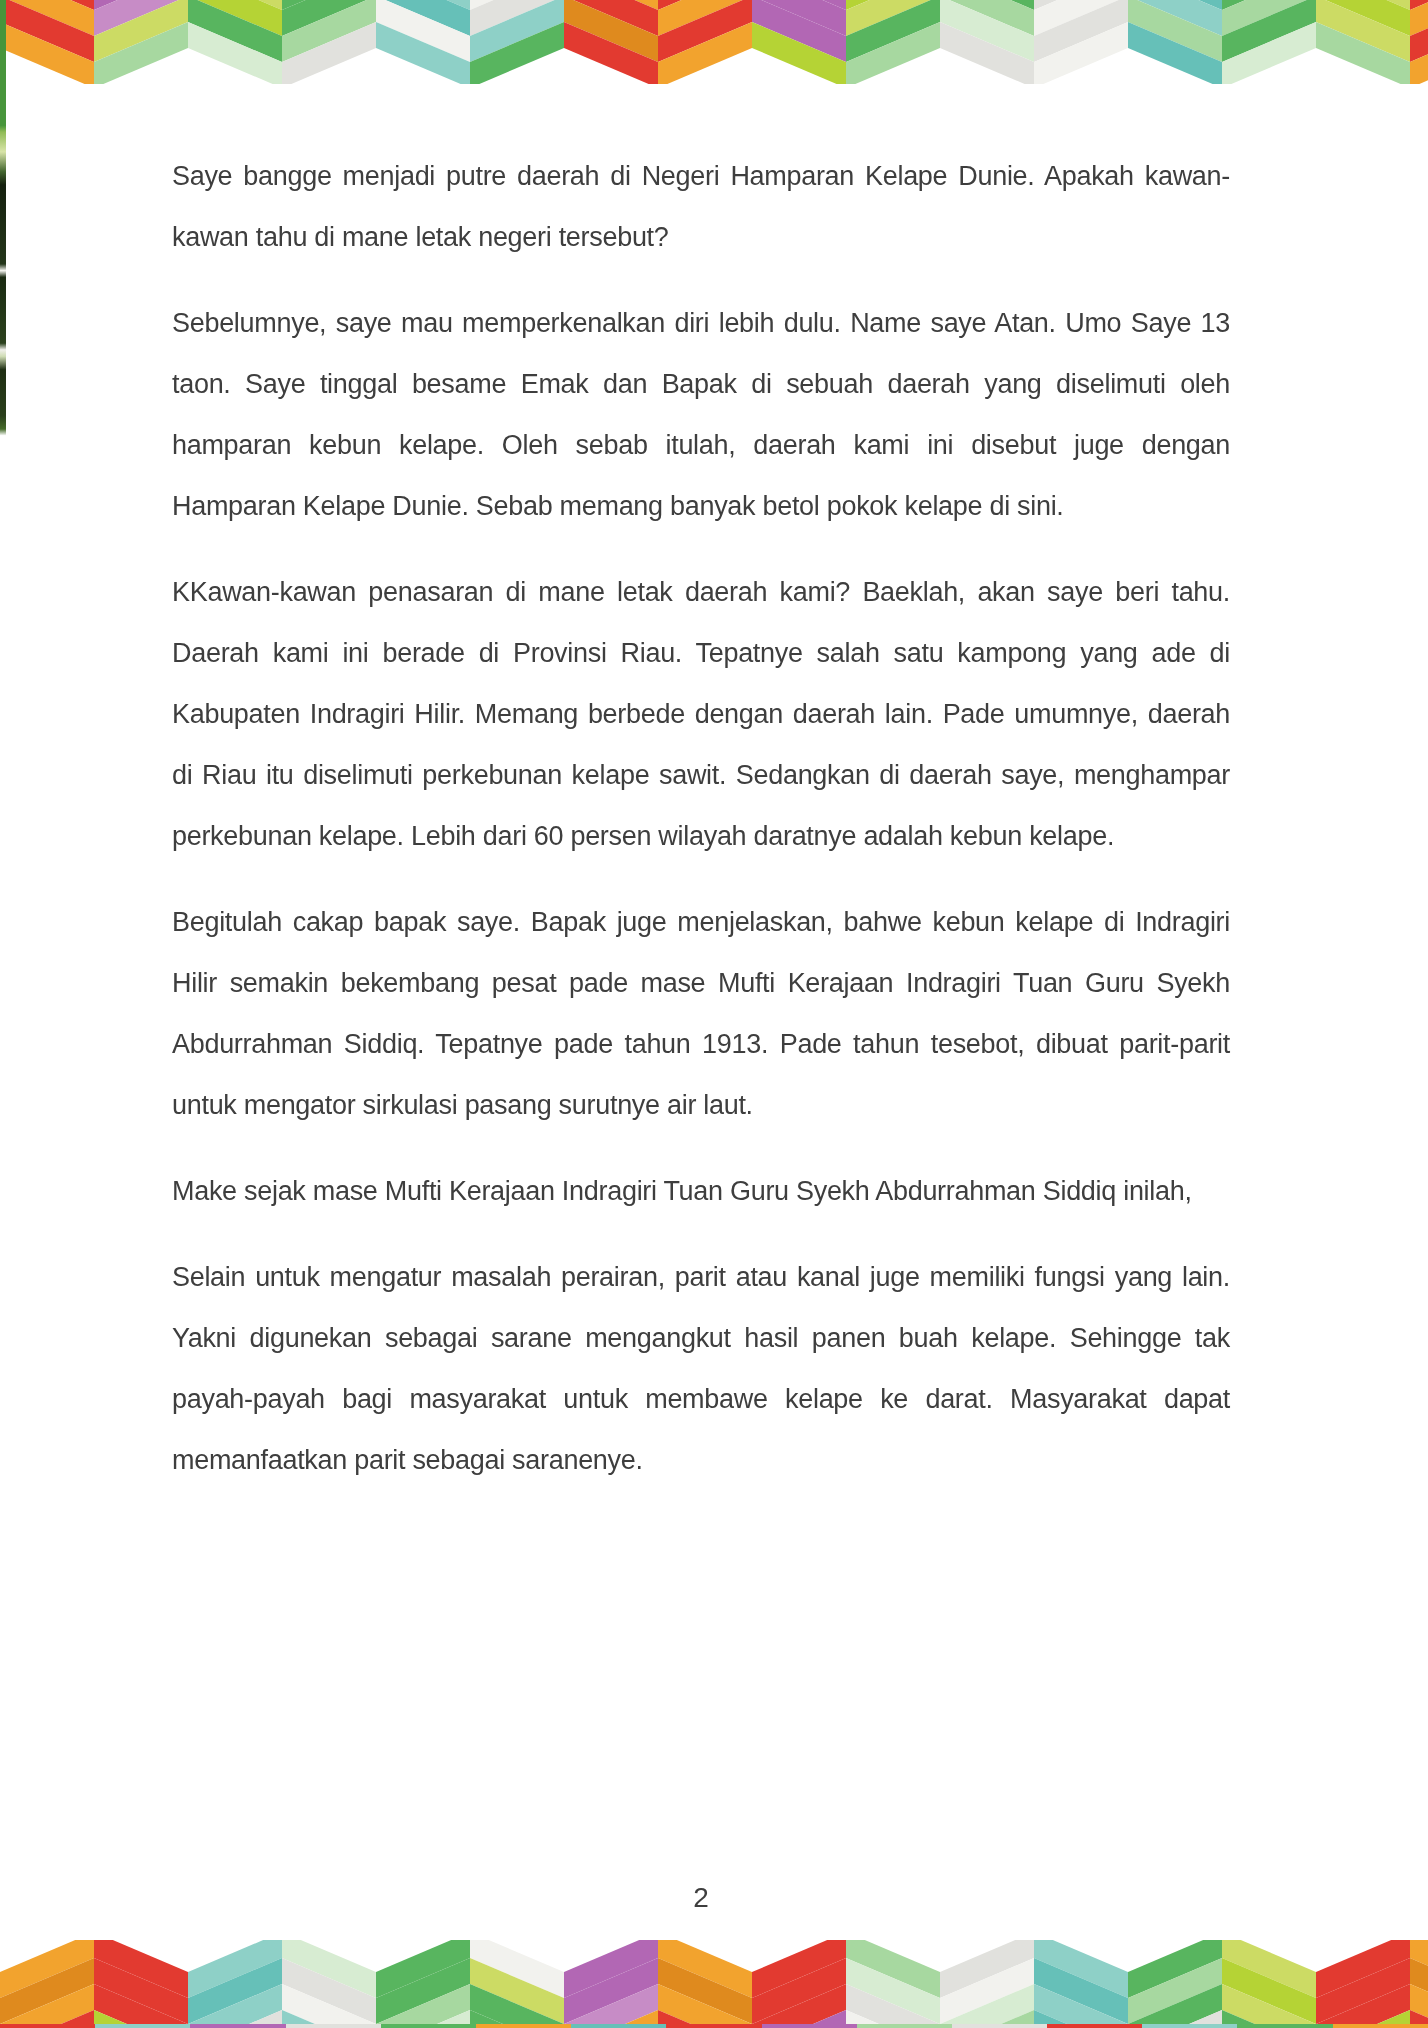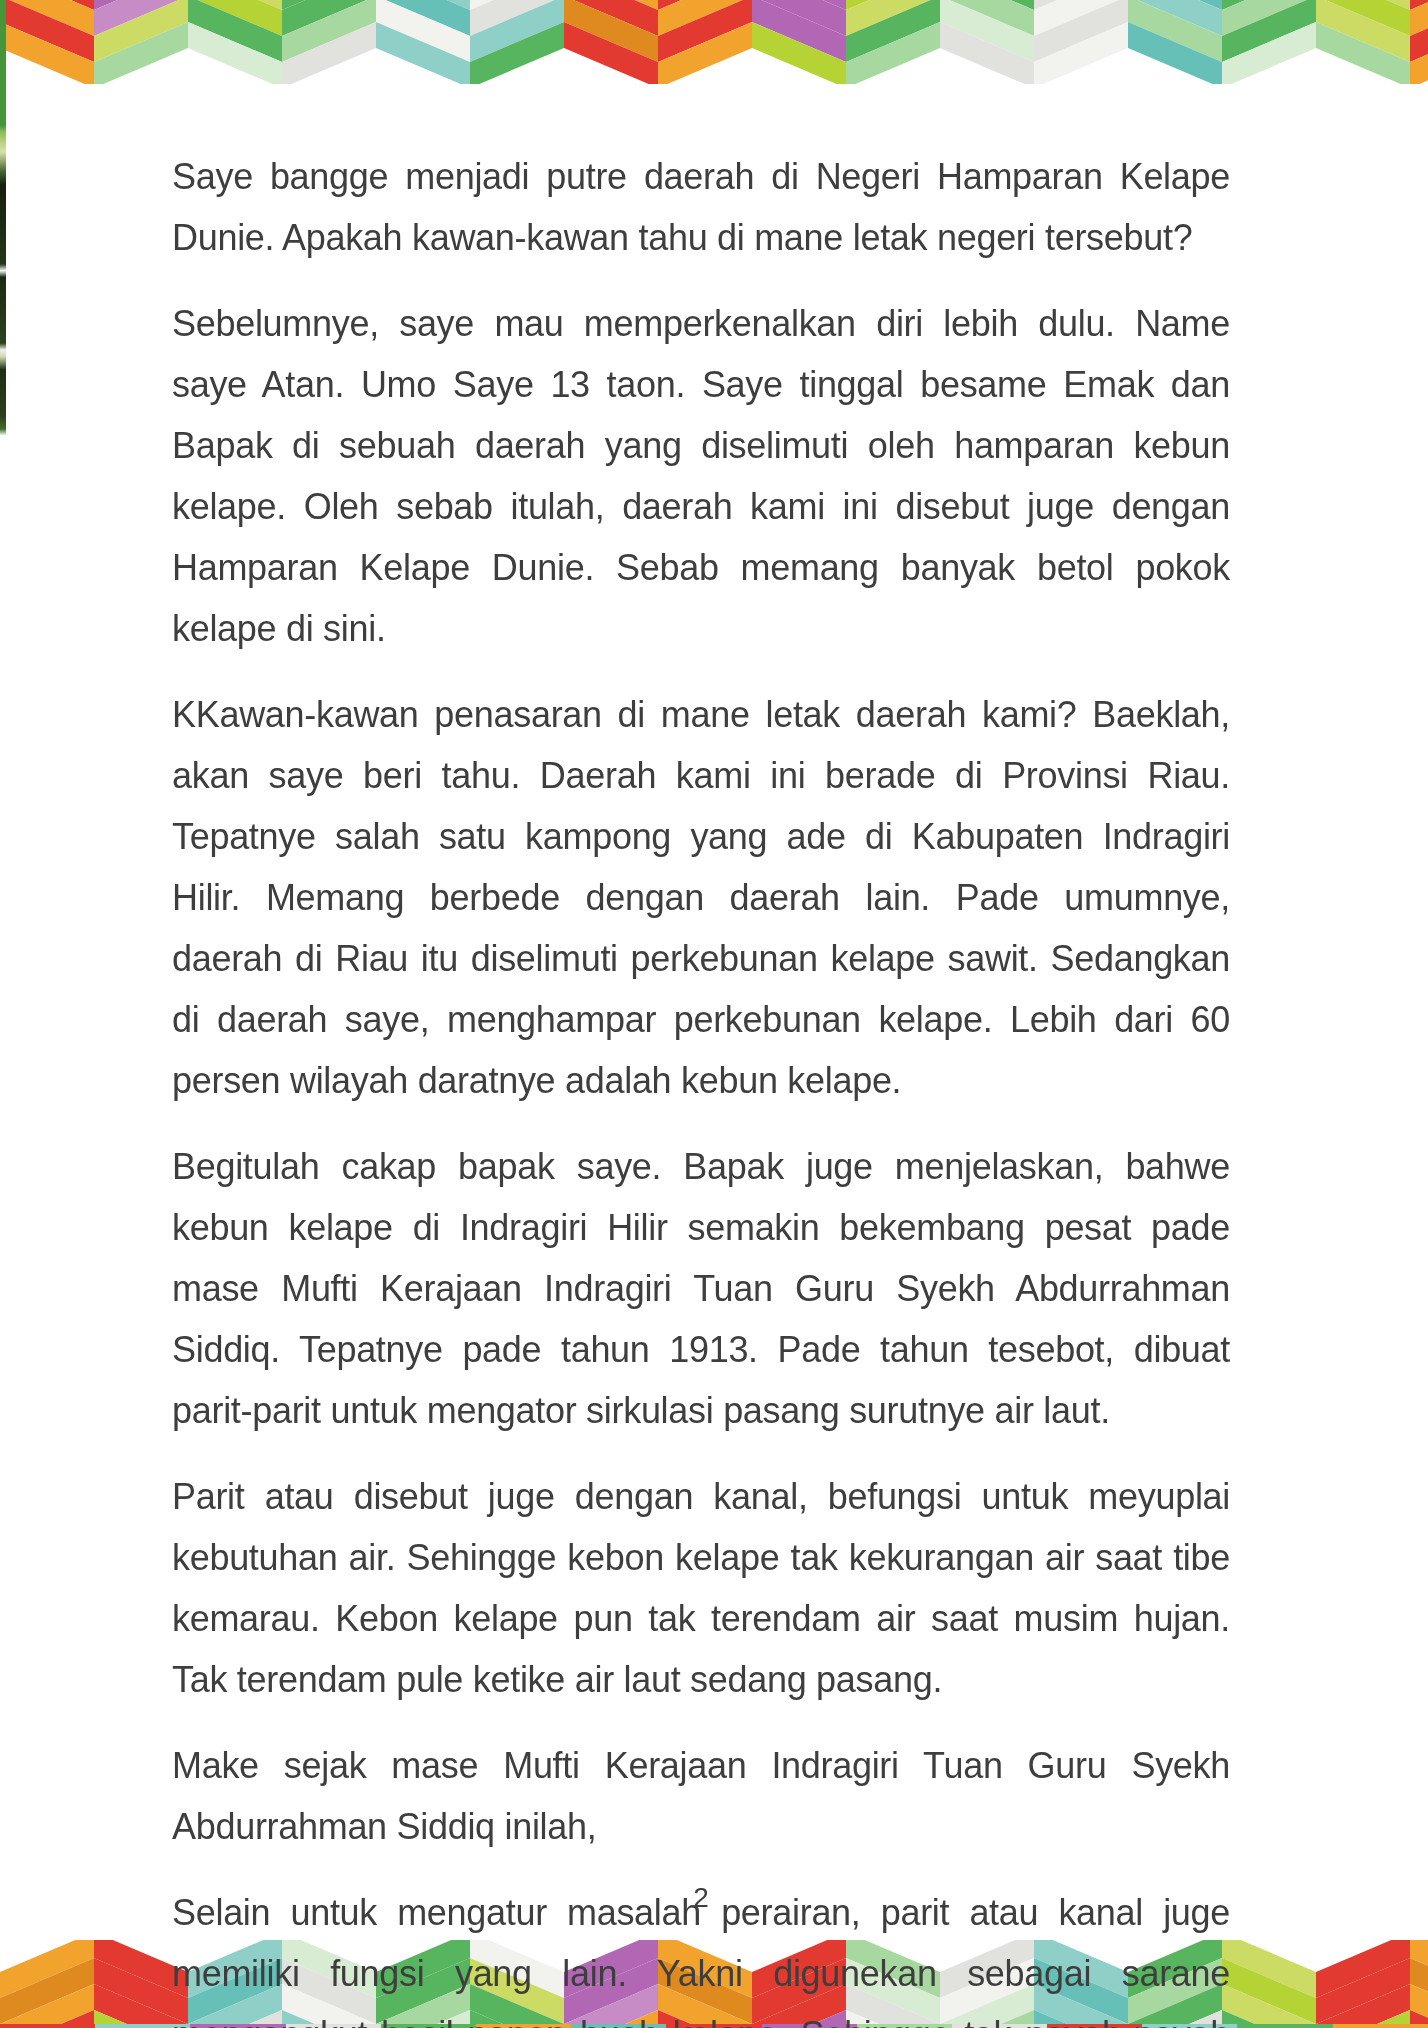--- a/index.html
+++ b/index.html
@@ -20,21 +20,21 @@
       #15200e 28%, #24361a 40%, #f5f5f0 41%, #1a2a11 42%, #2c421e 52%,
       #f0f0ea 53%, #cfdcb4 54%, #1e2e13 56%, #2a3f1b 63%, #456b2a 65%,
       #ffffff 66%, #ffffff 100%);
   }
   .content {
     position:relative; z-index:2;
     padding:146px 198px 0 172px;
   }
   .content p {
     margin:0 0 25px 0;
-    font-size:36px; line-height:61px;
+    font-size:27px; line-height:61px;
     color:#3e3e3e;
     text-align:justify;
     letter-spacing:-0.3px;
   }
   .pagenum {
     position:absolute; z-index:2;
     top:1882px; left:172px; width:1058px;
     text-align:center; font-size:28px; color:#3e3e3e;
   }
 </style>
@@ -118,21 +118,20 @@
       <polygon points="1504,22 1598,62 1598,88 1504,48" fill="#e23a30"></polygon>
     </svg>
 
   <div class="sliver"></div>
 
   <main class="content">
     <p>Saye bangge menjadi putre daerah di Negeri Hamparan Kelape Dunie.  Apakah kawan-kawan tahu di mane letak negeri tersebut?</p>
     <p>Sebelumnye, saye mau memperkenalkan diri lebih dulu. Name saye Atan. Umo Saye 13 taon. Saye tinggal besame Emak dan Bapak di sebuah daerah yang diselimuti oleh hamparan kebun kelape. Oleh sebab itulah, daerah kami ini disebut juge dengan Hamparan Kelape Dunie. Sebab memang banyak betol pokok kelape di sini.</p>
     <p>KKawan-kawan penasaran di mane letak daerah kami? Baeklah, akan saye beri tahu. Daerah kami ini berade di Provinsi Riau. Tepatnye salah satu kampong yang ade di Kabupaten Indragiri Hilir. Memang berbede dengan daerah lain. Pade umumnye, daerah di Riau itu diselimuti perkebunan kelape sawit. Sedangkan di daerah saye, menghampar perkebunan kelape. Lebih dari 60 persen wilayah daratnye adalah kebun kelape.</p>
     <p>Begitulah cakap bapak saye. Bapak juge menjelaskan, bahwe kebun kelape di Indragiri Hilir semakin bekembang pesat pade mase Mufti Kerajaan Indragiri Tuan Guru Syekh Abdurrahman Siddiq. Tepatnye pade tahun 1913. Pade tahun tesebot, dibuat parit-parit untuk mengator sirkulasi pasang surutnye air laut.</p>
-    <p>Parit atau disebut juge dengan kanal, befungsi untuk meyuplai kebutuhan air. Sehingge kebon kelape tak kekurangan air saat tibe kemarau. Kebon kelape pun tak terendam air saat musim hujan. Tak terendam pule ketike air laut sedang pasang.</p>
     <p>Make sejak mase Mufti Kerajaan Indragiri Tuan Guru Syekh Abdurrahman Siddiq inilah,</p>
     <p>Selain untuk mengatur masalah perairan, parit atau kanal juge memiliki fungsi yang lain. Yakni digunekan sebagai sarane mengangkut hasil panen buah kelape. Sehingge tak payah-payah bagi masyarakat untuk membawe kelape ke darat. Masyarakat dapat memanfaatkan parit sebagai saranenye.</p>
   </main>
 
   <div class="pagenum">2</div>
 
   <svg class="border bottom" id="border-bottom" viewBox="0 0 1428 84" preserveAspectRatio="none">
       <polygon points="-94,-8 0,32 0,58 -94,18" fill="#b267b4"></polygon>
       <polygon points="0,32 94,-8 94,18 0,58" fill="#f2a32e"></polygon>
       <polygon points="94,-8 188,32 188,58 94,18" fill="#e23a30"></polygon>

